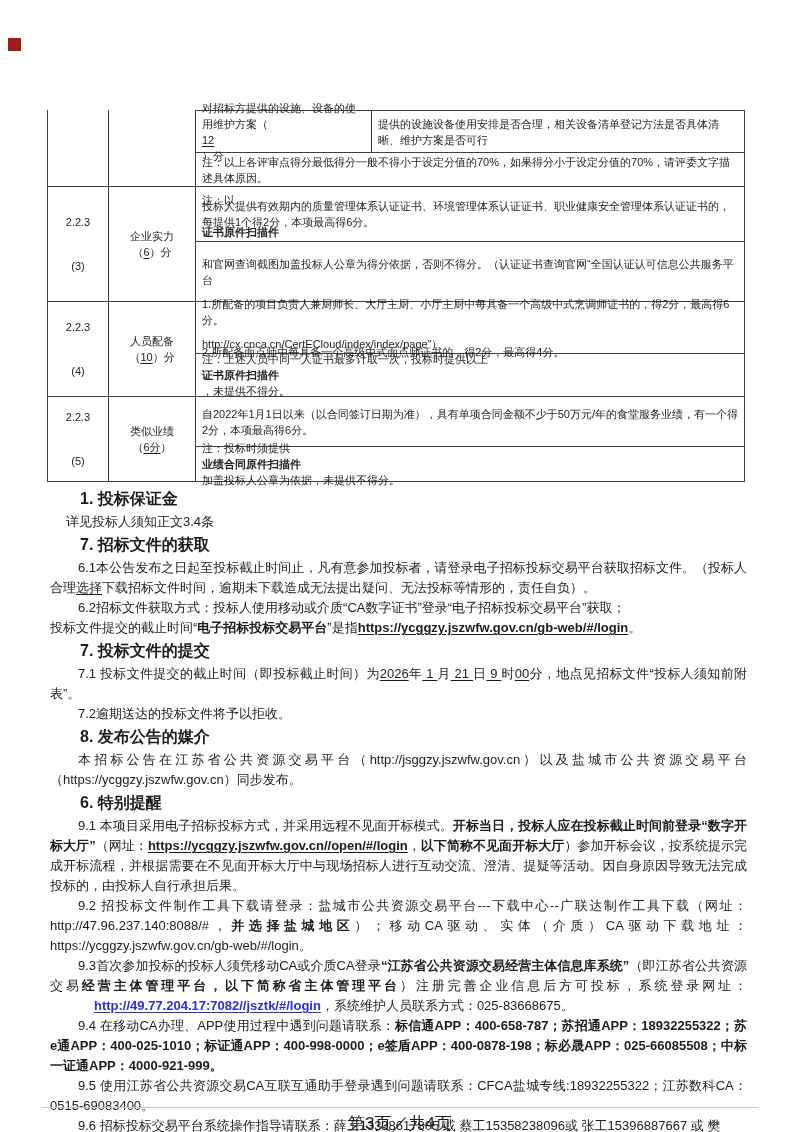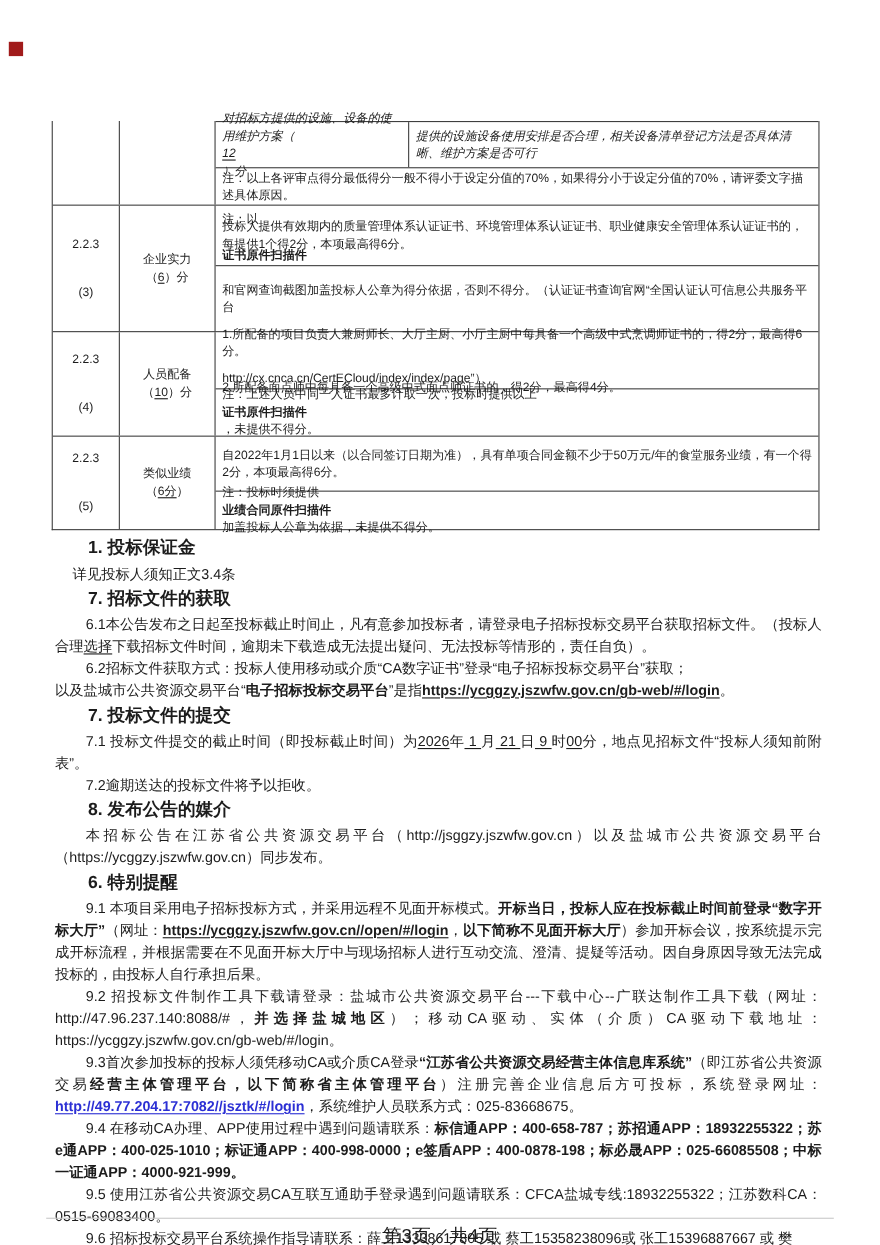--- a/index.html
+++ b/index.html
@@ -26,36 +26,36 @@
   .cell-id { width:61px;gap:28px; }
   .cell-cat { width:87px; }
   .cell-main { flex:1; display:flex; flex-direction:column; box-sizing:border-box; }
   .cont .cell-main { border-top:1px solid #3f3f3f; }
   .subrow { box-sizing:border-box; display:flex; flex-direction:column; justify-content:center; padding:3px 6px; }
   .subrow.split { flex-direction:row; padding:0; }
   .sub1 { border-bottom:1px solid #3f3f3f; }
   .cellA { width:176px; box-sizing:border-box; border-right:1px solid #3f3f3f; padding:3px 6px;
            display:flex; flex-direction:column; justify-content:center; }
   .cellB { flex:1; box-sizing:border-box; padding:3px 6px; display:flex; flex-direction:column; justify-content:center; }
-  .hA1 { height:42px;font-style:italic; } .hA2 { height:33px; }
+  .hA1 { height:42px; } .hA2 { height:33px; }
   .hB1 { height:55px; } .hB2 { height:59px;gap:16px; }
   .hC1 { height:52px; } .hC2 { height:42px; }
   .hD1 { height:50px; } .hD2 { height:34px; }
 
   
   .body { position:absolute; left:50px; top:486px; width:697px; font-size:13px;
           line-height:20px; text-align:justify; }
   .h { font-size:16px; font-weight:bold; line-height:22px; margin:2px 0 2px 30px; }
   .p { margin:0; text-indent:28px; }
   .p.ind1 { text-indent:16px; }
   .p.noind { text-indent:0; }
 
   .b { font-weight:bold; }
   .u { text-decoration:underline; text-underline-offset:2px; }
-  .lnk { color:#2b2fd4; }
+  .lnk { color:#2b2fd4;margin-left:44px; }
 
   .foot-line { position:absolute; left:42px; top:1107px; width:716px; height:1px; background:#c9c9c9; }
   .footer { position:absolute; left:0; top:1112px; width:800px; text-align:center;
             font-size:17px; color:#1c1c1c; }
 </style>
 </head>
 <body>
 
 <div class="page">
   <div class="red-mark"></div>
@@ -149,21 +149,21 @@
   <div class="body">
     <div>
       <div class="h">1. 投标保证金</div>
       <p class="p ind1">详见投标人须知正文3.4条</p>
     </div>
 
     <div>
       <div class="h">7. 招标文件的获取</div>
       <p class="p"><span>6.1本公告发布之日起至投标截止时间止，凡有意参加投标者，请登录电子招标投标交易平台获取招标文件。（投标人合理</span><span class="u">选择</span><span>下载招标文件时间，逾期未下载造成无法提出疑问、无法投标等情形的，责任自负）。</span></p>
       <p class="p">6.2招标文件获取方式：投标人使用移动或介质“CA数字证书”登录“电子招标投标交易平台”获取；</p>
-      <p class="p noind"><span>以及盐城市公共资源交易平台“</span><span class="b">电子招标投标交易平台</span><span>”是指</span><span class="b u">https://ycggzy.jszwfw.gov.cn/gb-web/#/login</span><span>。</span></p>
+      <p class="p noind"><span>投标文件提交的截止时间“</span><span class="b">电子招标投标交易平台</span><span>”是指</span><span class="b u">https://ycggzy.jszwfw.gov.cn/gb-web/#/login</span><span>。</span></p>
     </div>
 
     <div>
       <div class="h">7. 投标文件的提交</div>
       <p class="p"><span>7.1 投标文件提交的截止时间（即投标截止时间）为</span><span class="u">2026</span><span>年</span><span class="u"> 1 </span><span>月</span><span class="u"> 21 </span><span>日</span><span class="u"> 9 </span><span>时</span><span class="u">00</span><span>分，地点见招标文件“投标人须知前附表”。</span></p>
       <p class="p">7.2逾期送达的投标文件将予以拒收。</p>
     </div>
 
     <div>
       <div class="h">8. 发布公告的媒介</div>

